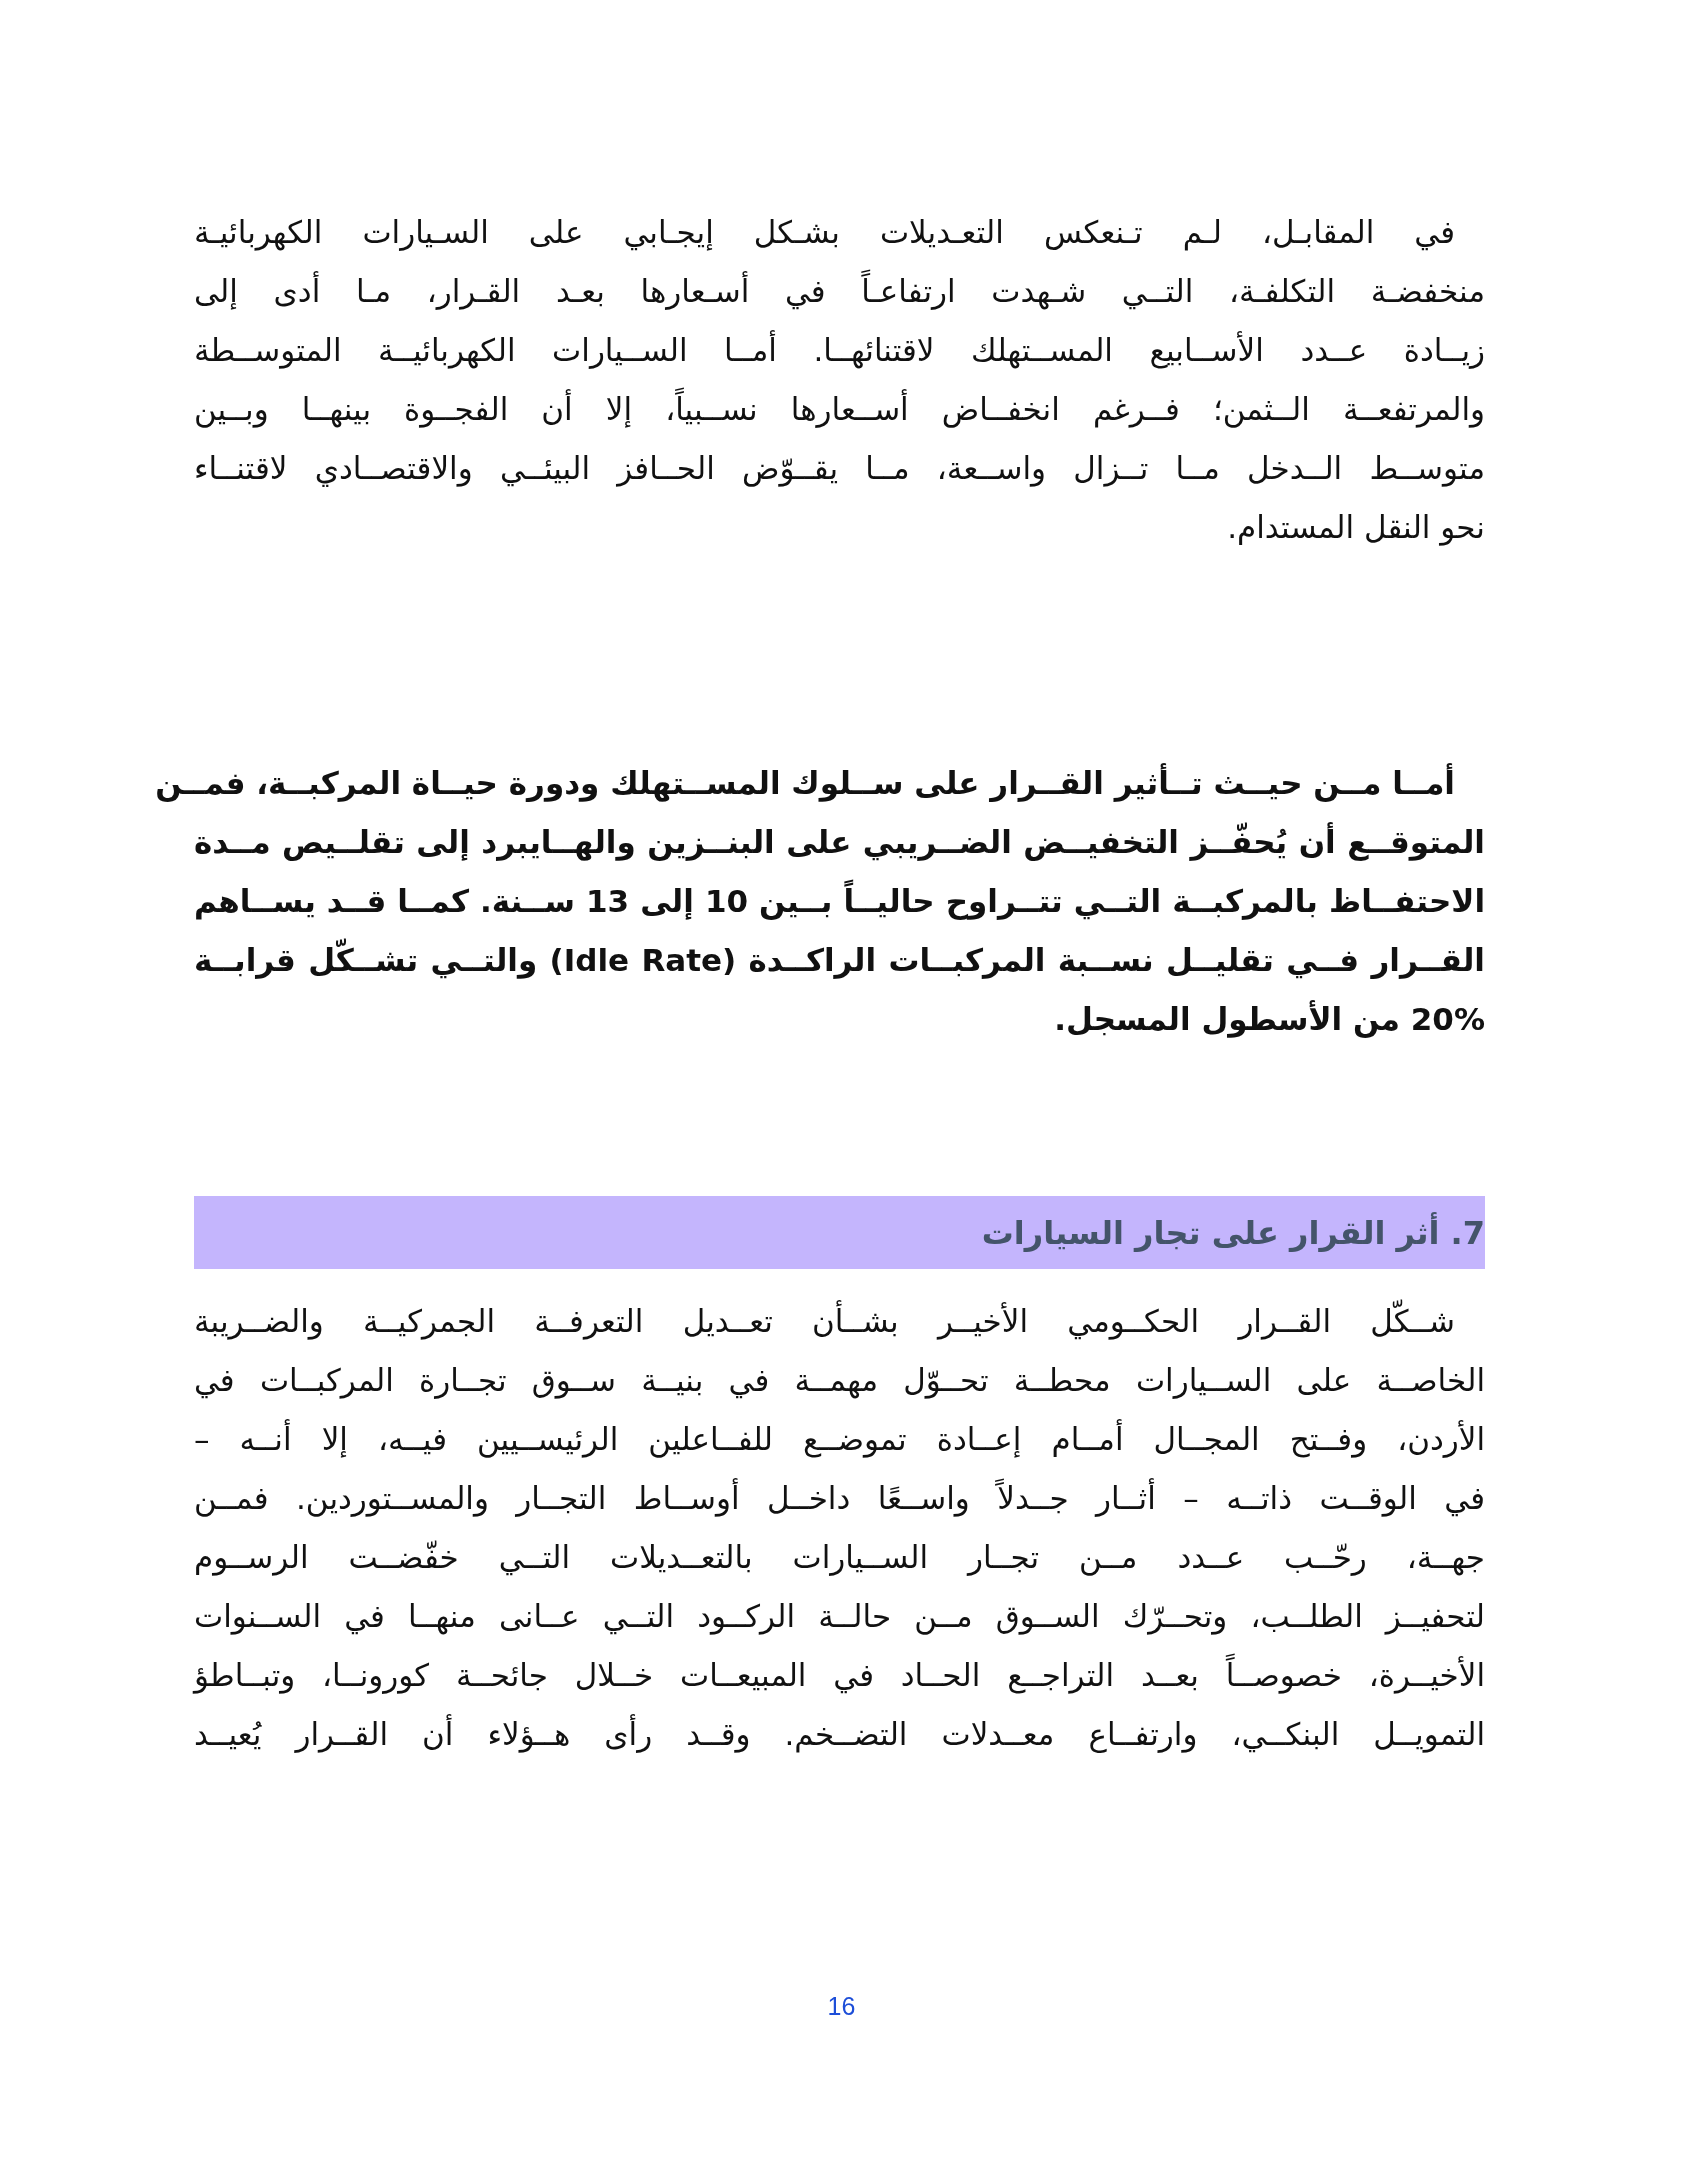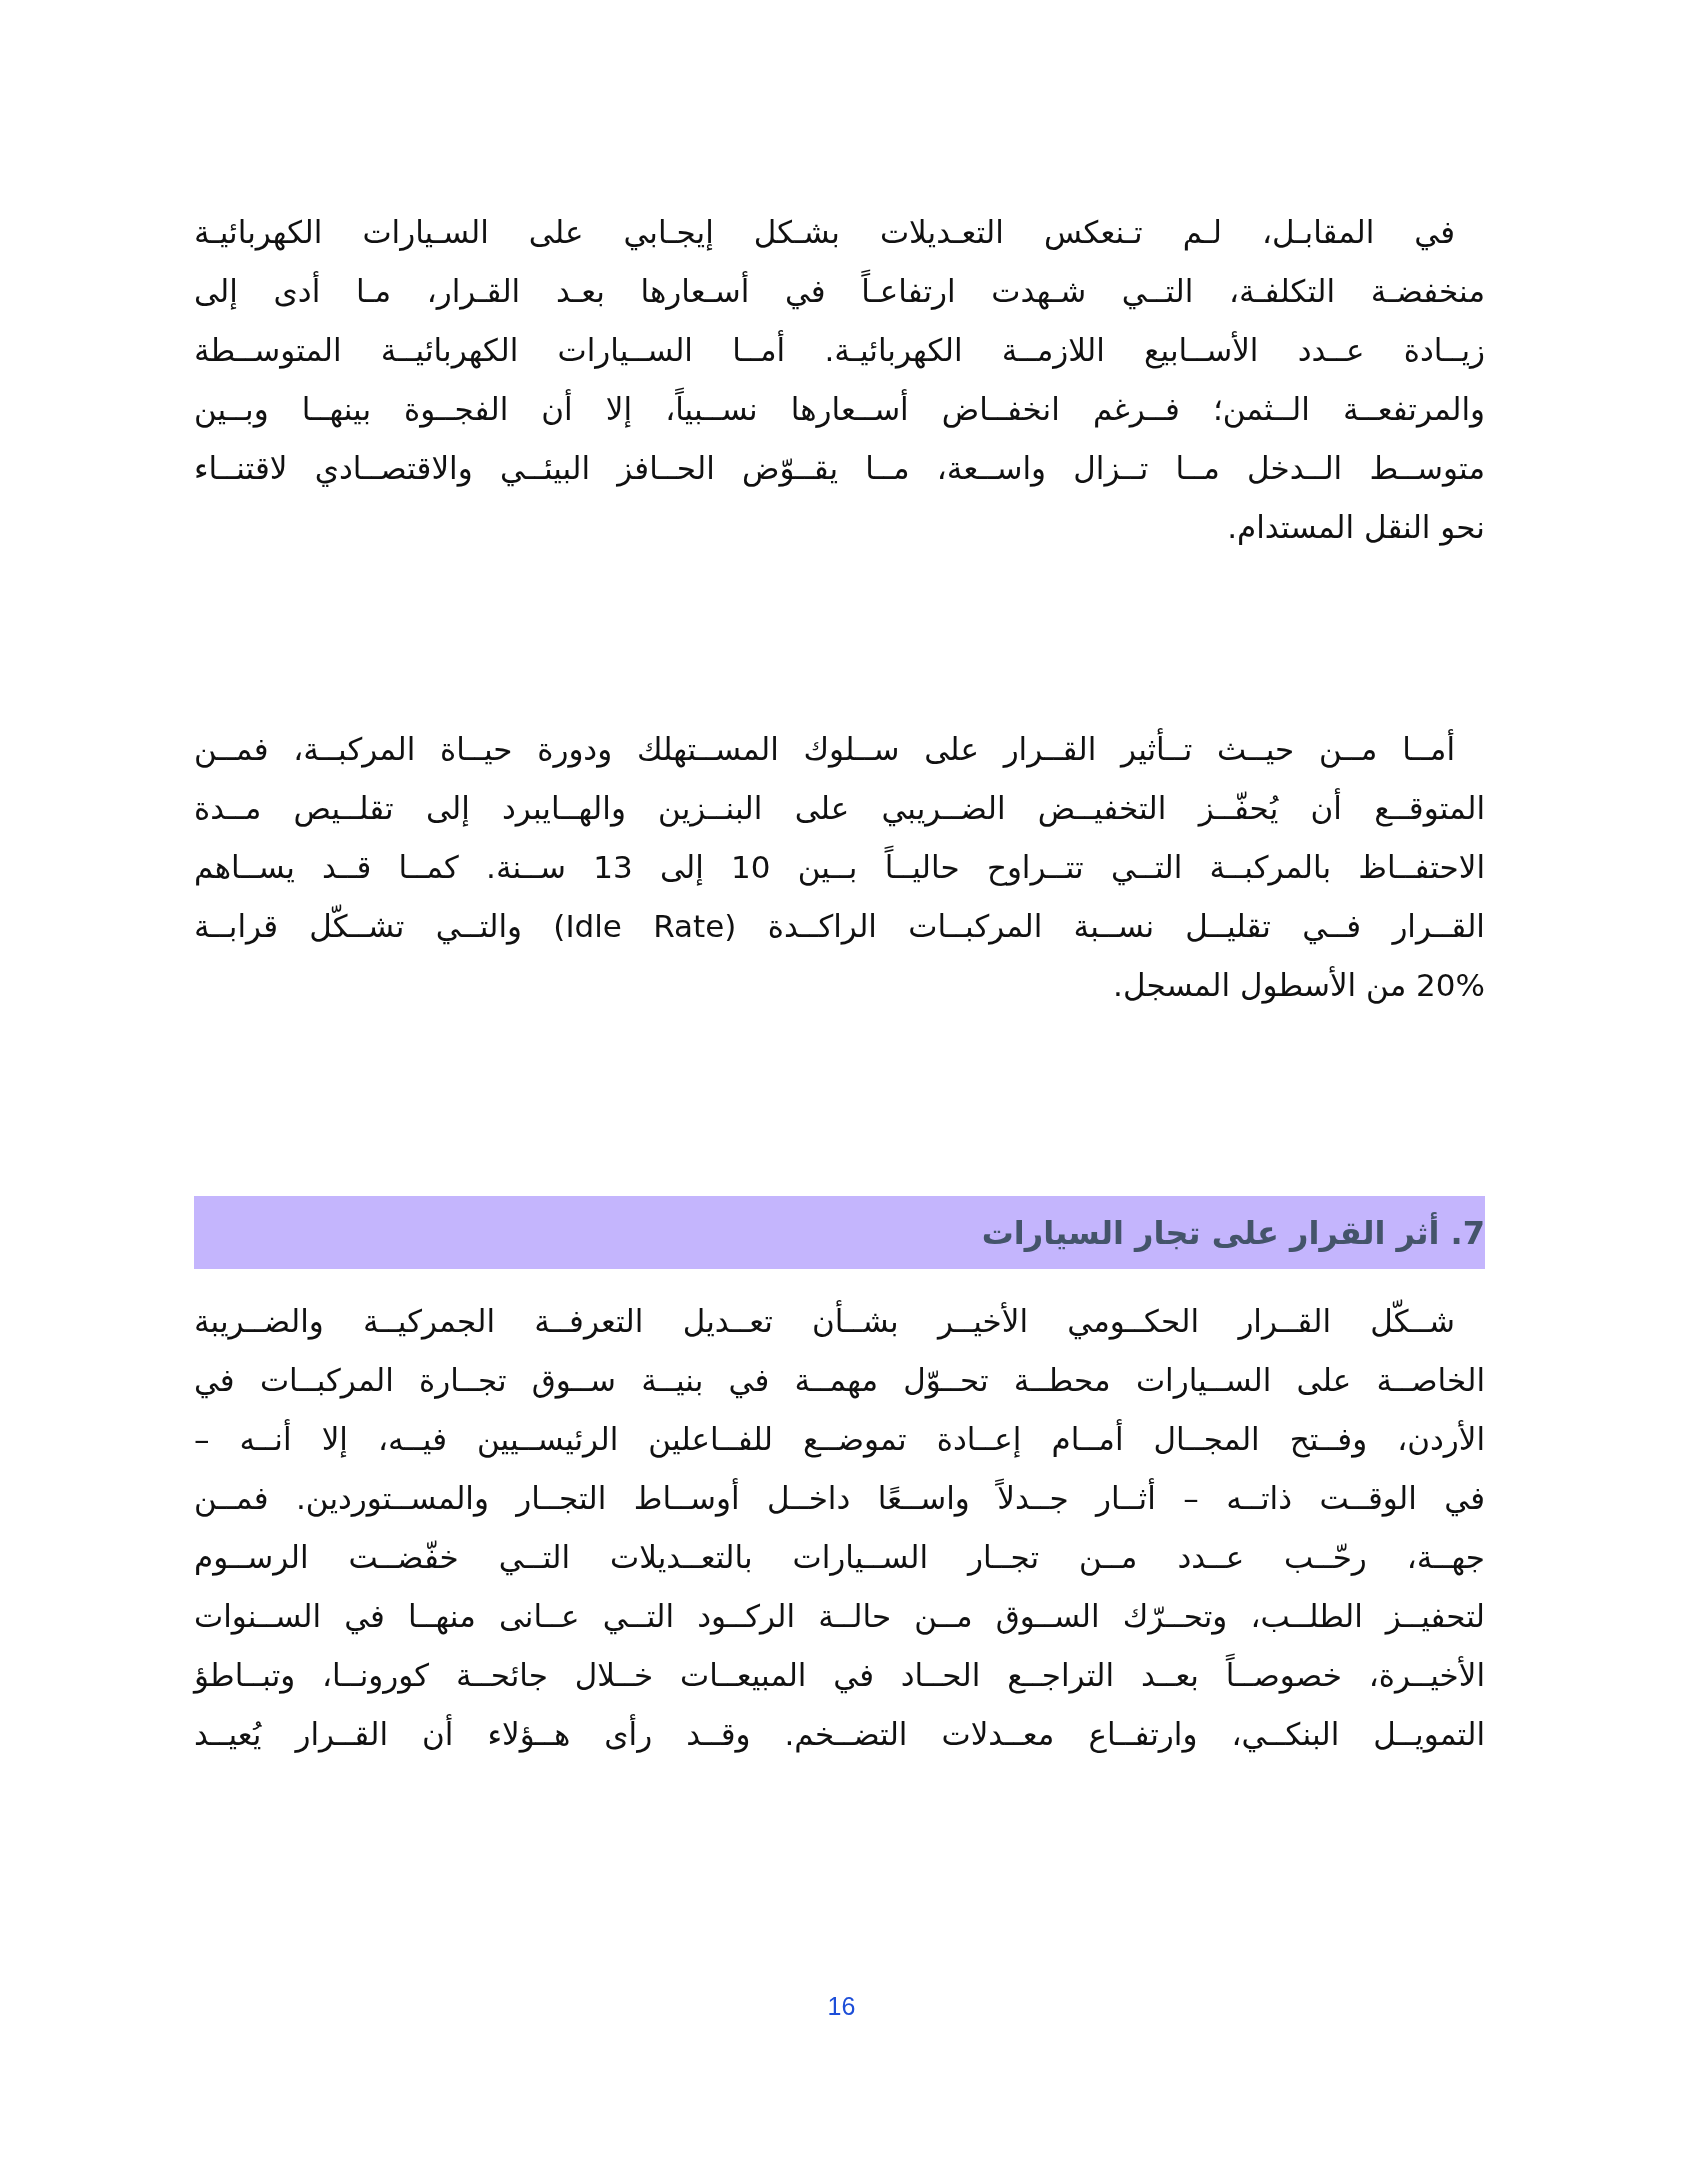--- a/index.html
+++ b/index.html
@@ -39,21 +39,21 @@
       white-space: nowrap;
       overflow: visible;
     }
     .para .line.last {
       text-align-last: right;
     }
     .para .line.first {
       padding-right: 30px;
     }
     #p1 { top: 203px; }
-    #p2 { top: 720px; }
+    #p2 { top: 754px; font-weight: bold; }
     #p3 { top: 1292px; }
 
     .section-heading {
       position: absolute;
       left: 0;
       top: 1196px;
       width: 1291px;
       height: 73px;
       background: #c4b5fd;
       box-sizing: border-box;
@@ -82,21 +82,21 @@
     }
   </style>
 </head>
 <body>
 
 <div class="page">
 
   <div class="para" id="p1">
     <span class="line first">في المقابـل، لـم تـنعكس التعـديلات بشـكل إيجـابي على السـيارات الكهربائيـة</span>
     <span class="line">منخفضـة التكلفـة، التــي شـهدت ارتفاعـاً في أسـعارها بعـد القـرار، مـا أدى إلى</span>
-    <span class="line">زيــادة عــدد الأســابيع اللازمــة الكهربائيـة. أمــا الســيارات الكهربائيــة المتوســطة</span>
+    <span class="line">زيــادة عــدد الأســابيع المســتهلك لاقتنائهــا. أمــا الســيارات الكهربائيــة المتوســطة</span>
     <span class="line">والمرتفعــة الــثمن؛ فــرغم انخفــاض أســعارها نســبياً، إلا أن الفجــوة بينهــا وبــين</span>
     <span class="line">متوســط الــدخل مــا تــزال واســعة، مــا يقــوّض الحــافز البيئــي والاقتصــادي لاقتنــاء</span>
     <span class="line last">نحو النقل المستدام.</span>
   </div>
 
   <div class="para" id="p2">
     <span class="line first">أمــا مــن حيــث تــأثير القــرار على ســلوك المســتهلك ودورة حيــاة المركبــة، فمــن</span>
     <span class="line">المتوقــع أن يُحفّــز التخفيــض الضــريبي على البنــزين والهــايبرد إلى تقلــيص مــدة</span>
     <span class="line">الاحتفــاظ بالمركبــة التــي تتــراوح حاليــاً بــين 10 إلى 13 ســنة. كمــا قــد يســاهم</span>
     <span class="line">القــرار فــي تقليــل نســبة المركبــات الراكــدة (Idle Rate) والتــي تشــكّل قرابــة</span>

